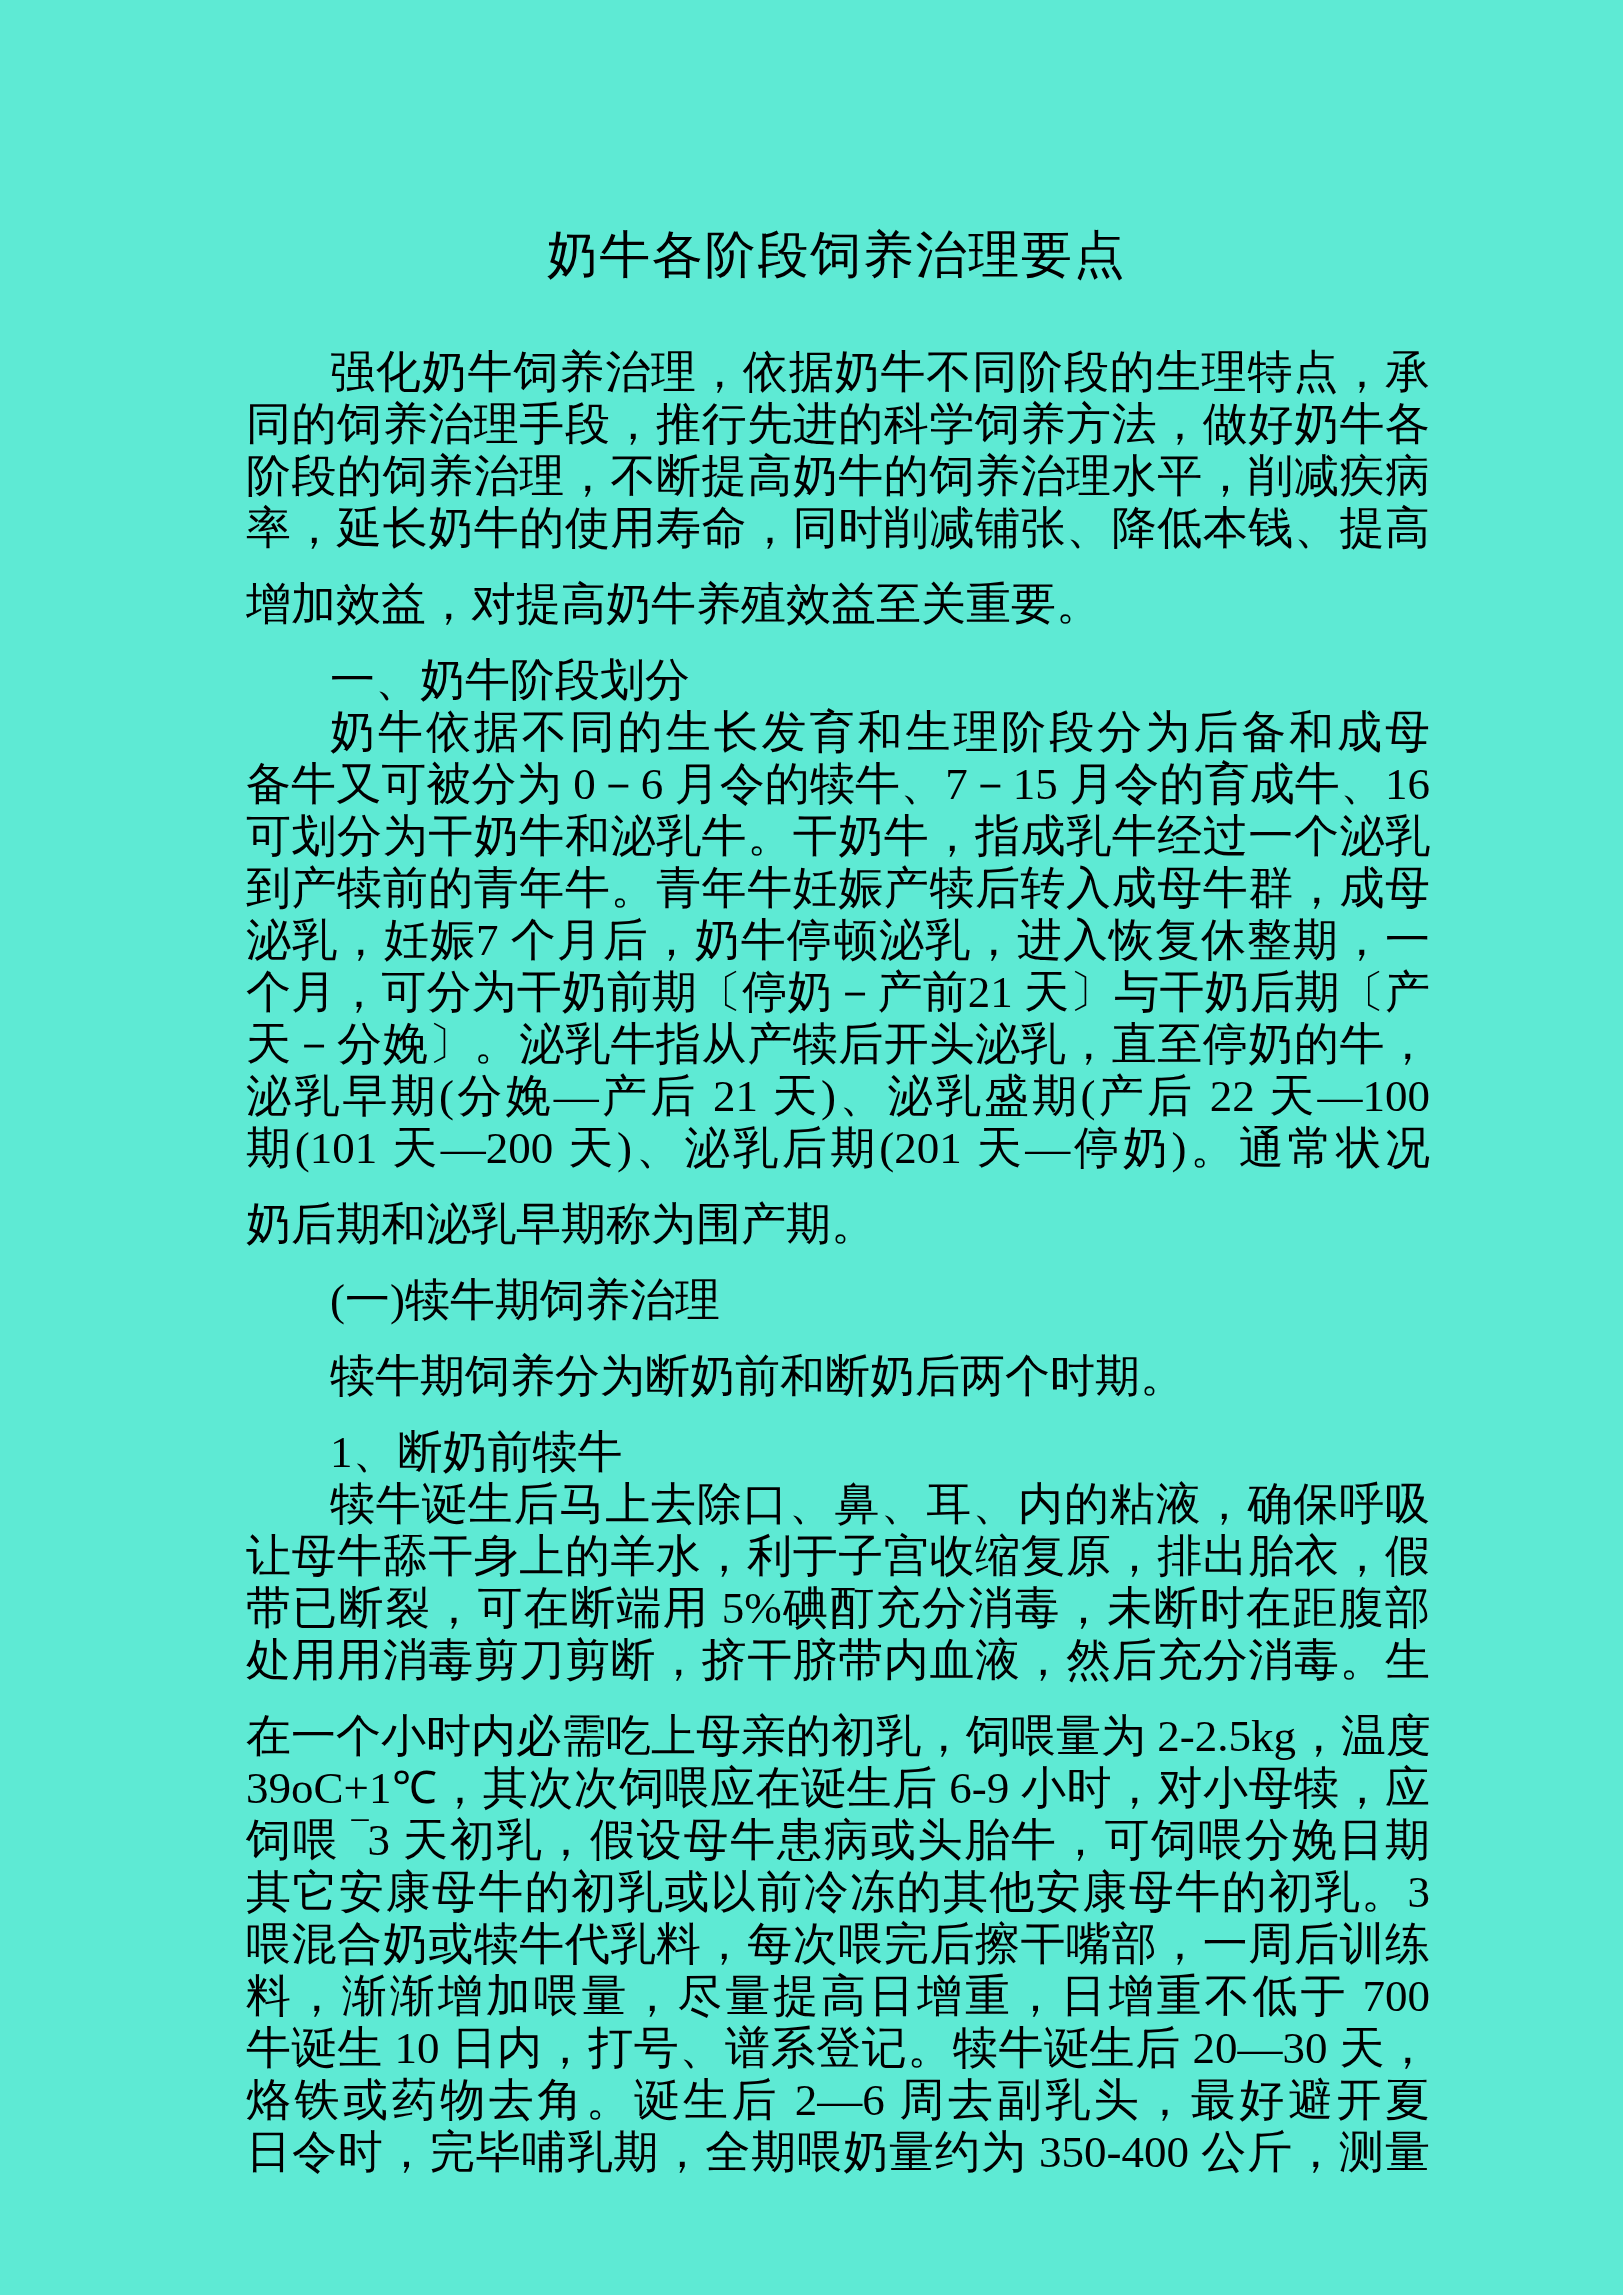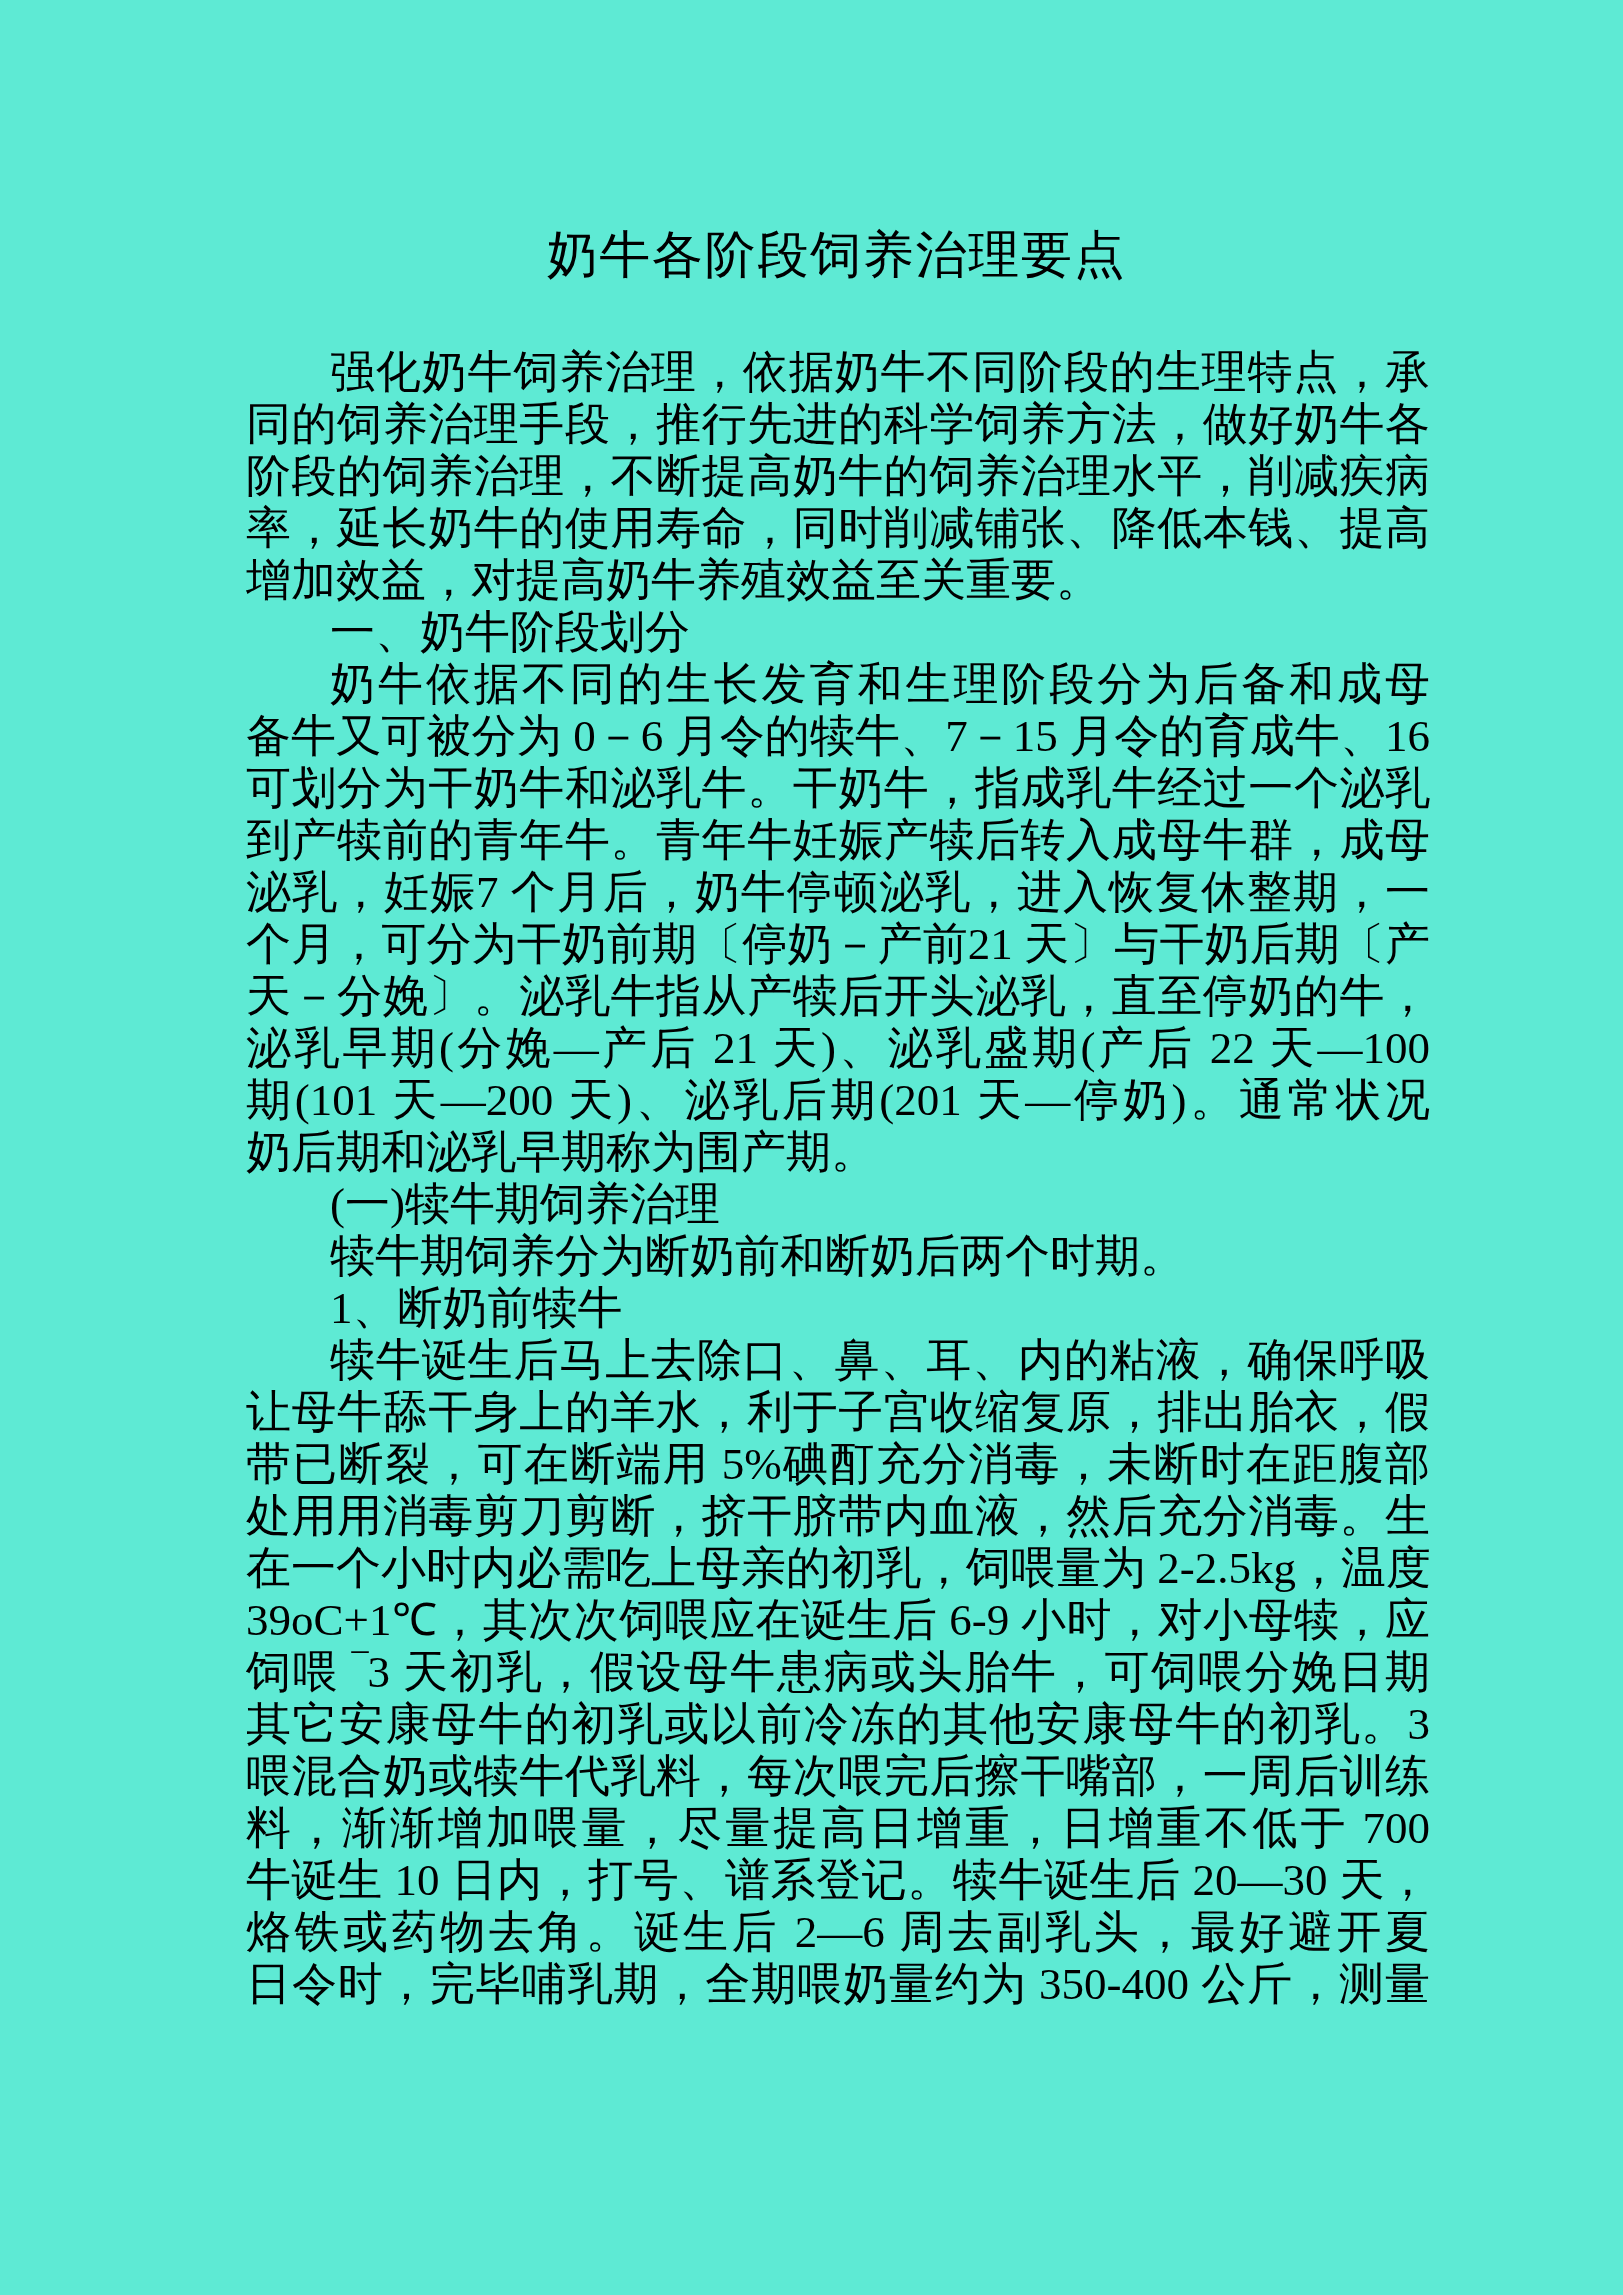--- a/index.html
+++ b/index.html
@@ -42,20 +42,21 @@
     overflow: hidden;
     text-align: justify;
     text-align-last: justify;
     text-justify: inter-character;
     white-space: nowrap;
   }
   .line.just { white-space: normal; }
   .line.nojust {
     text-align: left;
     text-align-last: left;
+    margin-top: 24px;
   }
   .line.indent { text-indent: 84px; }
 </style>
 </head>
 <body>
 
 <div class="page">
   <div class="doc-title">奶牛各阶段饲养治理要点</div>
   <div class="doc-body">
       <div class="para">

